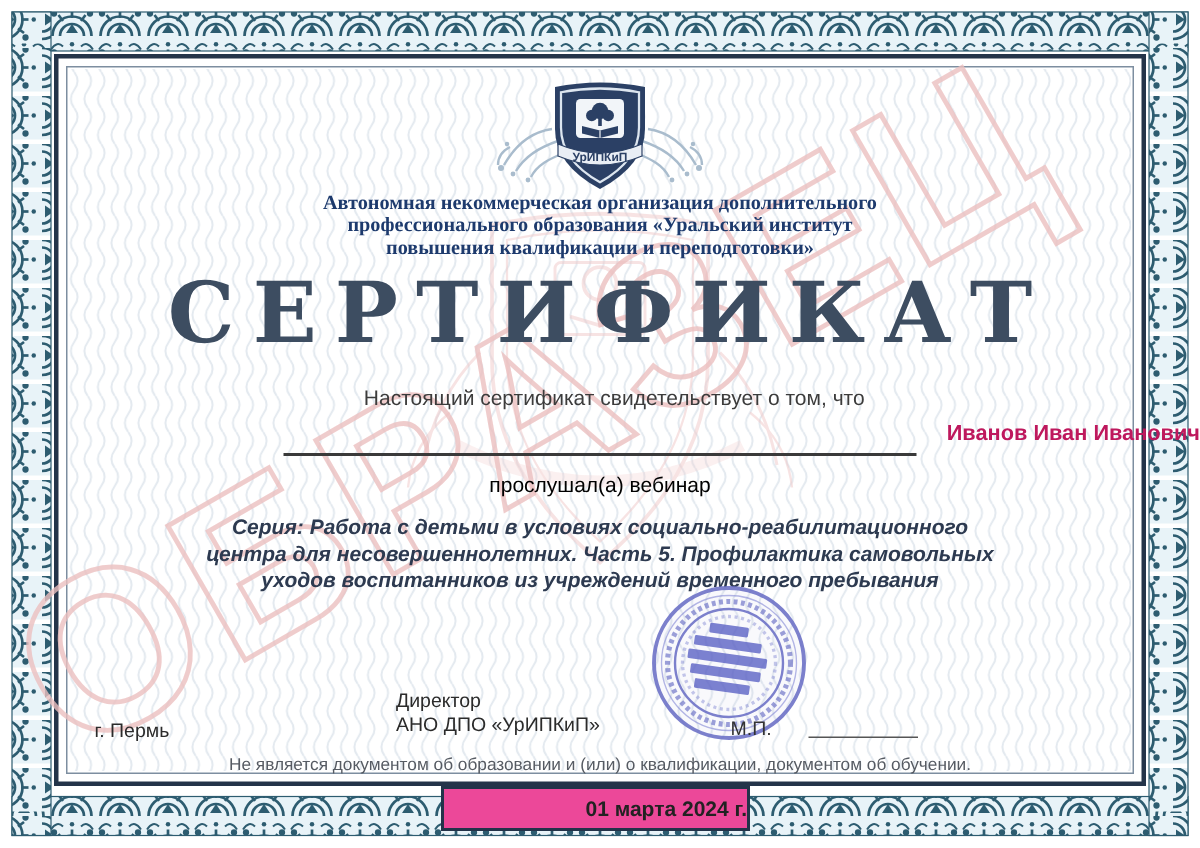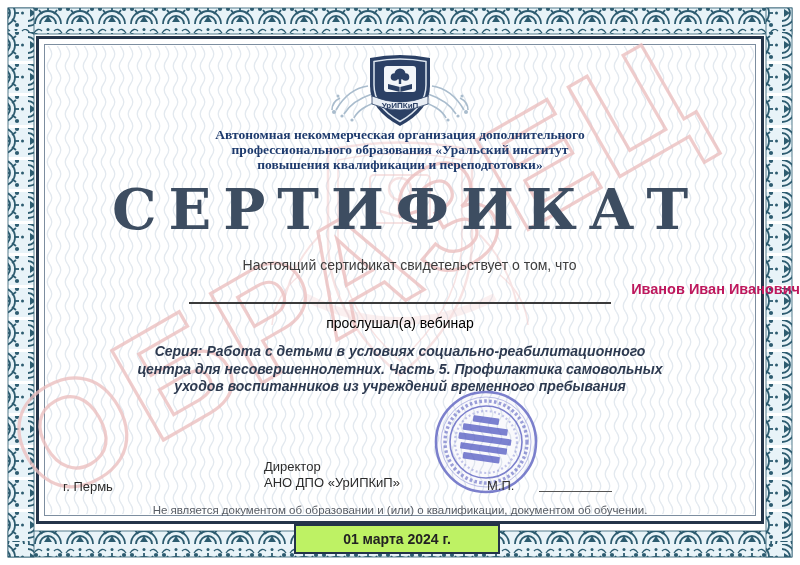--- a/index.html
+++ b/index.html
@@ -19,21 +19,21 @@
   .action{font-size:14px;color:#000000;}
   .course-line{font-size:14px;font-weight:700;color:#2d3a50;line-height:17.5px;}
   .city{position:absolute;left:63px;top:479px;font-size:13px;color:#2b2b2b;}
   .director{position:absolute;left:264px;top:459px;font-size:13px;color:#2b2b2b;
     line-height:16px;text-align:left;}
   .mp{position:absolute;left:487px;top:478px;font-size:13px;color:#333;}
   .sig-line{position:absolute;left:539px;top:491px;width:73px;border-top:1.5px solid #555;}
   .disclaimer{top:504px;font-size:11.5px;color:#565b63;}
   .date-box{
     position:absolute;left:294px;top:524px;width:202px;height:26px;z-index:6;
-    background:#bef264;border:2px solid #233349;text-align:center;line-height:26px;
+    background:#ec4899;border:2px solid #233349;text-align:right;line-height:26px;
     font-size:14px;font-weight:700;color:#222;
   }
   .logo-wrap{position:absolute;left:320px;top:52px;width:160px;height:76px;}
   .stamp-wrap{position:absolute;left:430px;top:386px;width:112px;height:112px;}
 </style>
 </head>
 <body>
 
 <div class="page">
 

